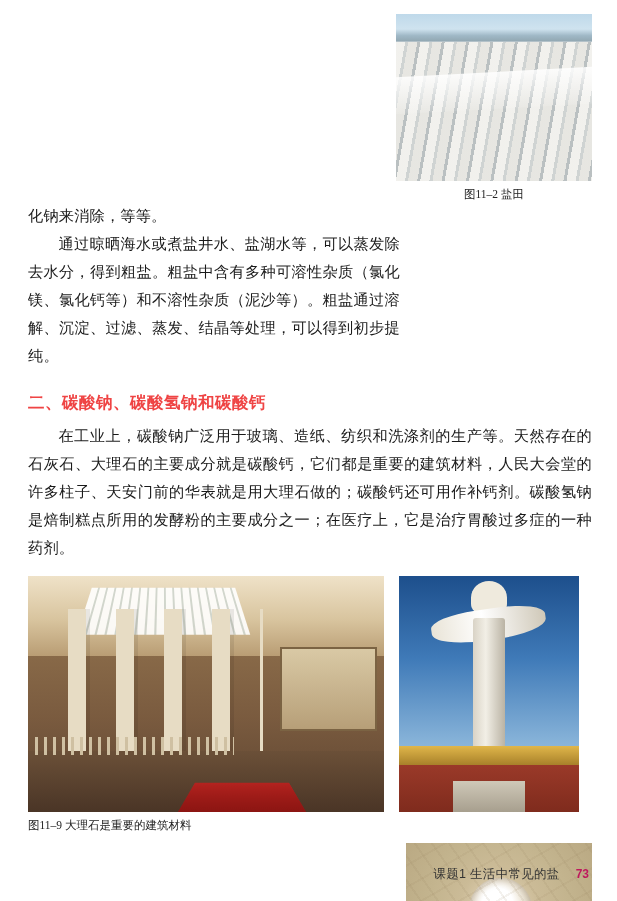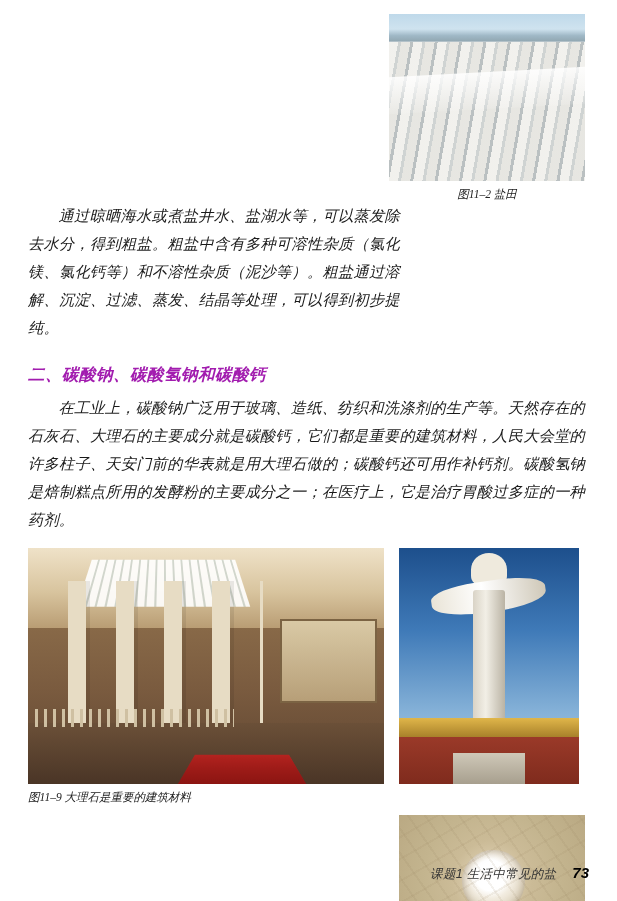--- a/index.html
+++ b/index.html
@@ -13,22 +13,21 @@
     font-family: "Liberation Serif", "DejaVu Serif", serif;
     color: #1a1a1a;
     position: relative;
     overflow: hidden;
   }
   .page {
     position: relative;
     width: 617px;
     height: 901px;
     box-sizing: border-box;
-    padding: 14px 32px 0 28px;
-    font-style: italic;
+    padding: 14px 25px 0 28px;
   }
 
   
   .para {
     font-size: 15.2px;
     line-height: 28px;
     text-align: justify;
     margin: 0;
     letter-spacing: 0.2px;
   }
@@ -198,21 +197,21 @@
       repeating-linear-gradient(-30deg, rgba(150,128,92,0.10) 0 2px, rgba(0,0,0,0) 2px 19px);
   }
 
   
   .section-heading {
     font-family: "Liberation Sans", "DejaVu Sans", sans-serif;
     font-weight: bold;
     font-size: 16.5px;
     letter-spacing: 0.5px;
     margin: 22px 0 8px 0;
-    color: #a21caf;
+    color: #ef4444;
   }
 
   
   .footer {
     position: absolute;
     left: 28px;
     right: 28px;
     bottom: 18px;
     display: flex;
     justify-content: flex-end;
@@ -221,23 +220,23 @@
     color: #333;
   }
   .footer .topic {
     font-family: "Liberation Sans", "DejaVu Sans", sans-serif;
     font-size: 12.5px;
     margin-right: 16px;
     letter-spacing: .3px;
   }
   .footer .pageno {
     font-family: "Liberation Sans", "DejaVu Sans", sans-serif;
-    font-size: 15px;
+    font-size: 12px;
     font-weight: bold;
-    color: #000000;
+    color: #be185d;
   }
 
   
   .mid-figs {
     margin-top: 14px;
     display: flex;
     gap: 15px;
     align-items: flex-start;
   }
   .lower-block { margin-top: 4px; }
@@ -250,20 +249,21 @@
 <div class="page">
 
   <div class="top-block">
 
     <div class="top-right">
       <div class="photo photo-saltfield"></div>
       <div class="fig-caption center">图11–2  盐田</div>
     </div>
 
     <div class="top-left">
+      <p class="para">化钠来消除，等等。</p>
       <p class="para indent">通过晾晒海水或煮盐井水、盐湖水等，可以蒸发除去水分，得到粗盐。粗盐中含有多种可溶性杂质（氯化镁、氯化钙等）和不溶性杂质（泥沙等）。粗盐通过溶解、沉淀、过滤、蒸发、结晶等处理，可以得到初步提纯。</p>
     </div>
 
     <div class="clear"></div>
   </div>
 
   <h2 class="section-heading">二、碳酸钠、碳酸氢钠和碳酸钙</h2>
 
   <p class="para indent">在工业上，碳酸钠广泛用于玻璃、造纸、纺织和洗涤剂的生产等。天然存在的石灰石、大理石的主要成分就是碳酸钙，它们都是重要的建筑材料，人民大会堂的许多柱子、天安门前的华表就是用大理石做的；碳酸钙还可用作补钙剂。碳酸氢钠是焙制糕点所用的发酵粉的主要成分之一；在医疗上，它是治疗胃酸过多症的一种药剂。</p>
 

